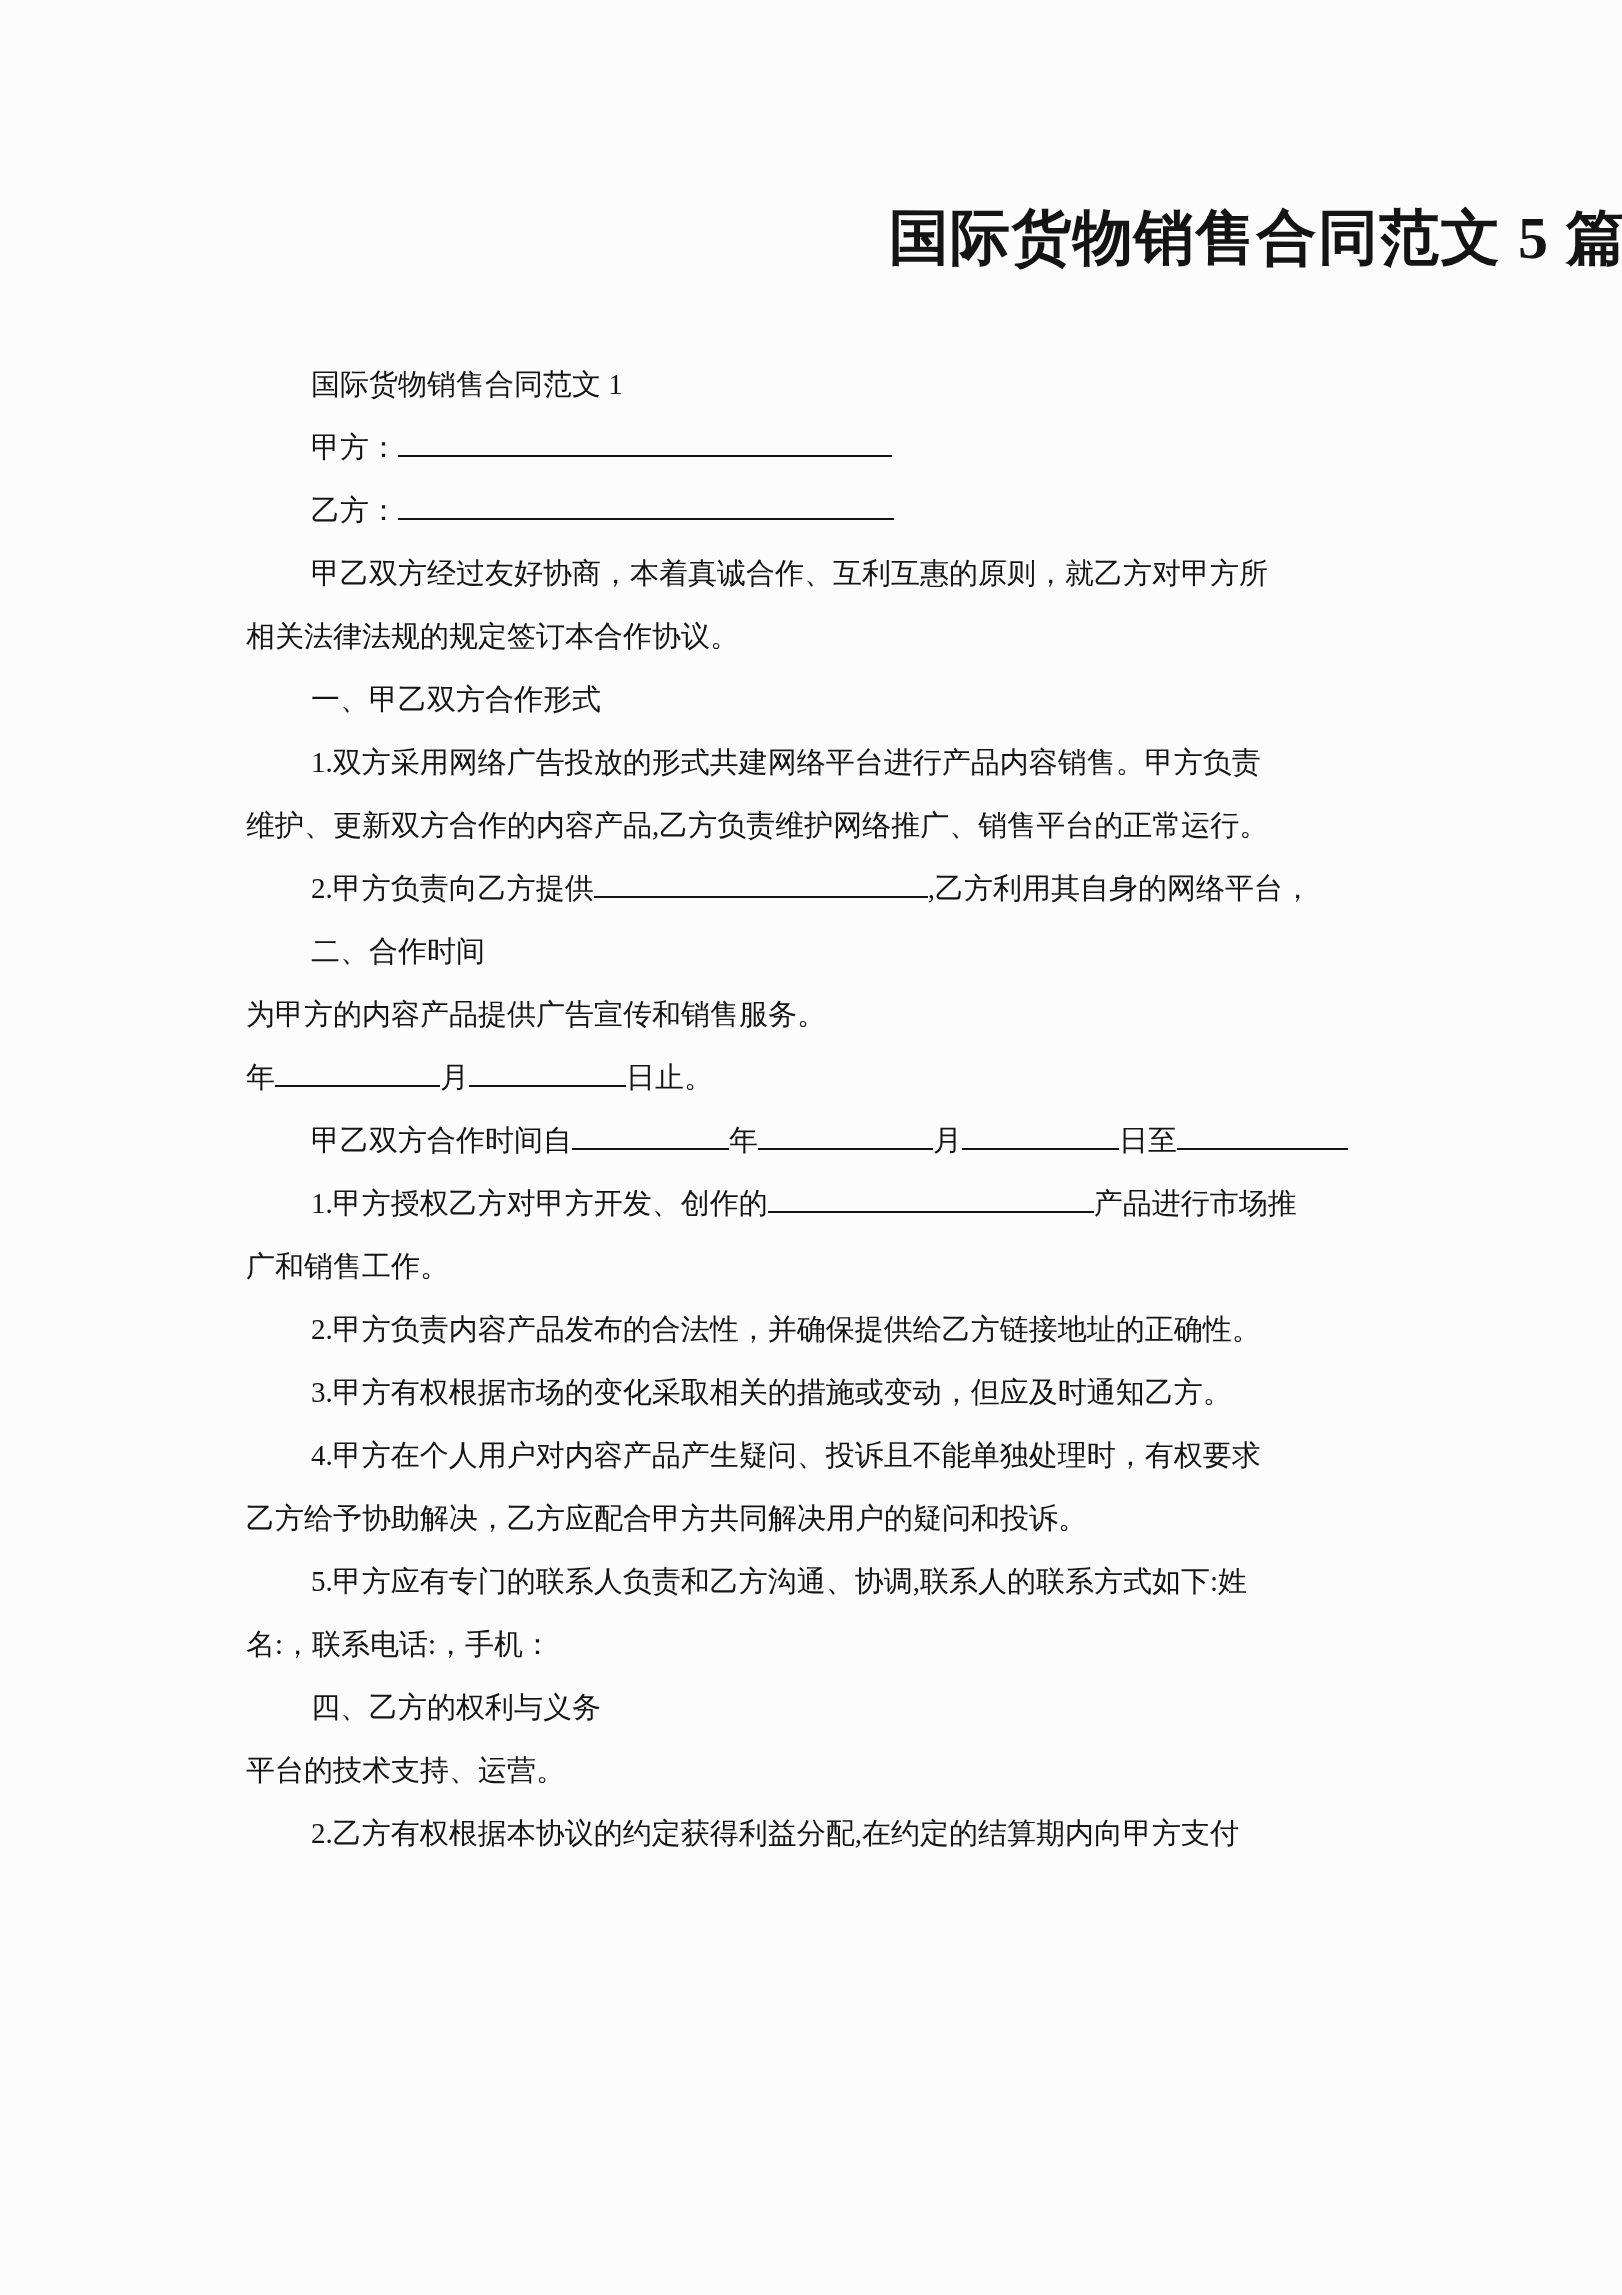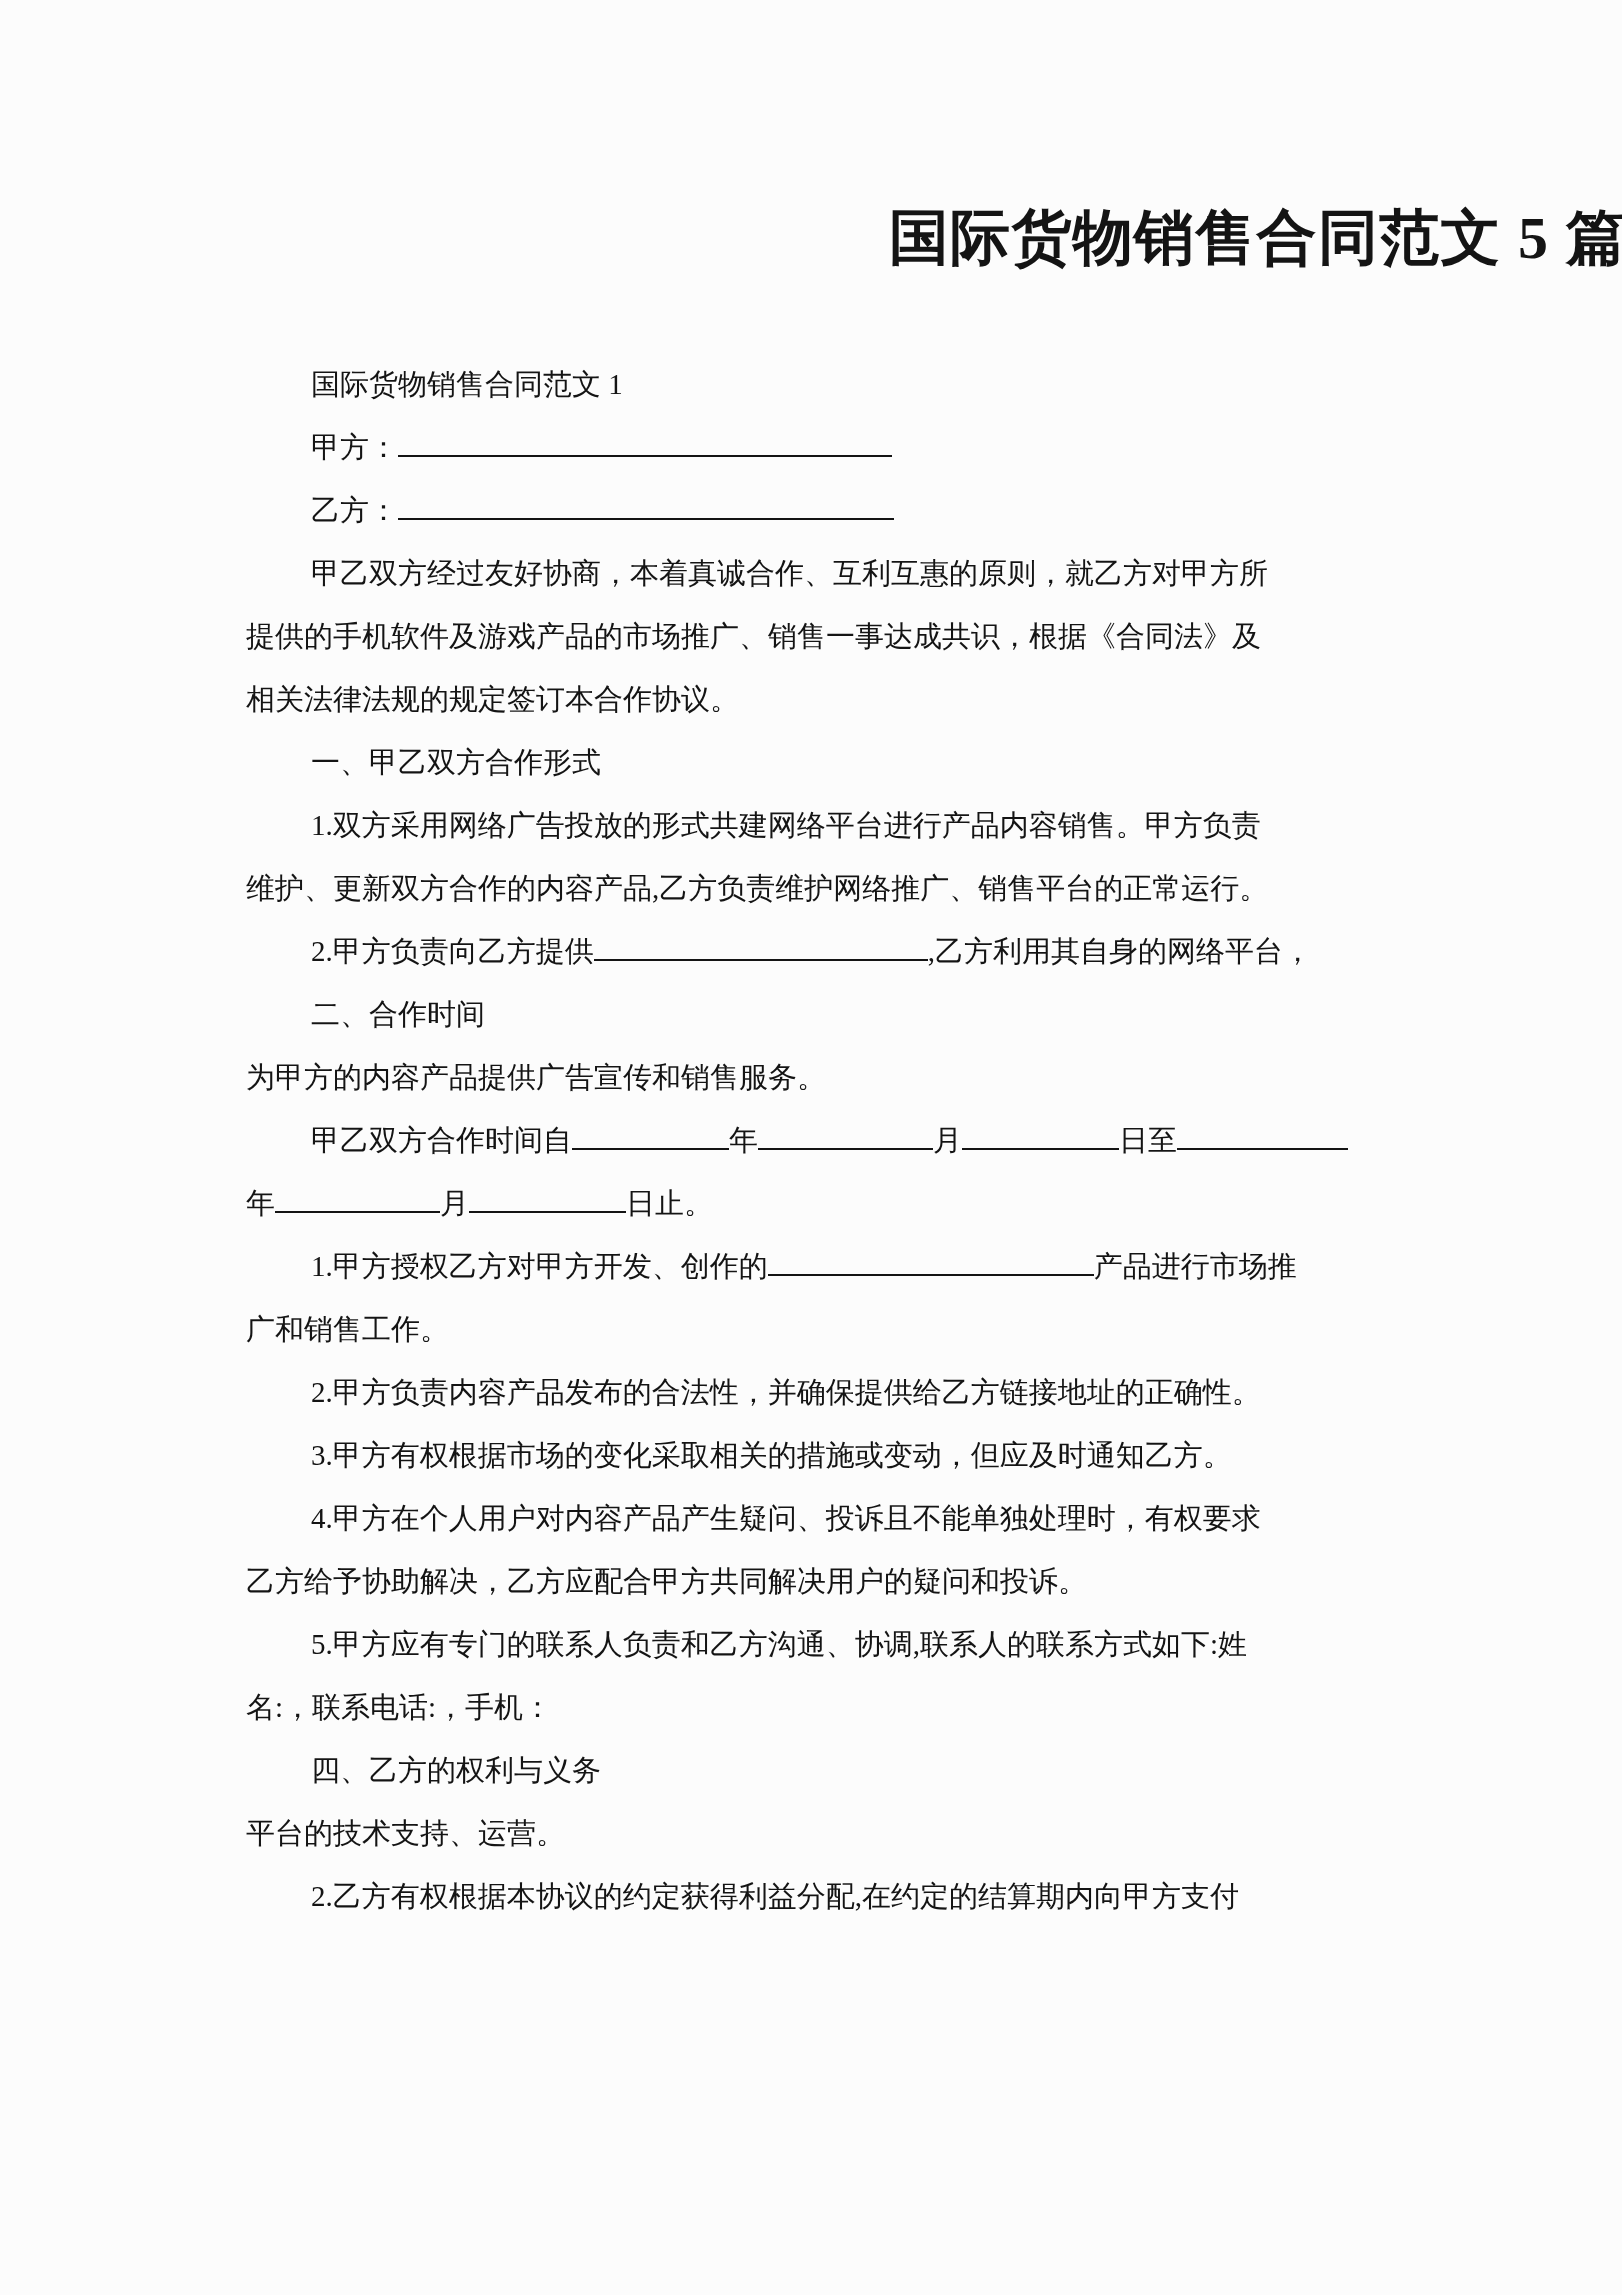--- a/index.html
+++ b/index.html
@@ -55,30 +55,29 @@
 </head>
 <body>
 
 <div class="page">
   <h1 class="title">国际货物销售合同范文 5 篇</h1>
   <div class="content" id="lines">
       <div class="line indent"><span>国际货物销售合同范文 1</span></div>
       <div class="line indent"><span>甲方：</span><span class="blank" style="width: 494px;"></span></div>
       <div class="line indent"><span>乙方：</span><span class="blank" style="width: 496px;"></span></div>
       <div class="line indent"><span>甲乙双方经过友好协商，本着真诚合作、互利互惠的原则，就乙方对甲方所</span></div>
-      <div class="line"><span>提供的手机软件及游戏产品的市场推广、销售一事达成共识，根据《合同法》及</span></div>
       <div class="line"><span>相关法律法规的规定签订本合作协议。</span></div>
       <div class="line indent"><span>一、甲乙双方合作形式</span></div>
       <div class="line indent"><span>1.双方采用网络广告投放的形式共建网络平台进行产品内容销售。甲方负责</span></div>
       <div class="line"><span>维护、更新双方合作的内容产品,乙方负责维护网络推广、销售平台的正常运行。</span></div>
       <div class="line indent"><span>2.甲方负责向乙方提供</span><span class="blank" style="width: 334px;"></span><span>,乙方利用其自身的网络平台，</span></div>
       <div class="line indent"><span>二、合作时间</span></div>
       <div class="line"><span>为甲方的内容产品提供广告宣传和销售服务。</span></div>
+      <div class="line"><span>年</span><span class="blank" style="width: 165px;"></span><span>月</span><span class="blank" style="width: 157px;"></span><span>日止。</span></div>
       <div class="line indent"><span>甲乙双方合作时间自</span><span class="blank" style="width: 157px;"></span><span>年</span><span class="blank" style="width: 175px;"></span><span>月</span><span class="blank" style="width: 157px;"></span><span>日至</span><span class="blank" style="width: 171px;"></span></div>
-      <div class="line"><span>年</span><span class="blank" style="width: 165px;"></span><span>月</span><span class="blank" style="width: 157px;"></span><span>日止。</span></div>
       <div class="line indent"><span>1.甲方授权乙方对甲方开发、创作的</span><span class="blank" style="width: 326px;"></span><span>产品进行市场推</span></div>
       <div class="line"><span>广和销售工作。</span></div>
       <div class="line indent"><span>2.甲方负责内容产品发布的合法性，并确保提供给乙方链接地址的正确性。</span></div>
       <div class="line indent"><span>3.甲方有权根据市场的变化采取相关的措施或变动，但应及时通知乙方。</span></div>
       <div class="line indent"><span>4.甲方在个人用户对内容产品产生疑问、投诉且不能单独处理时，有权要求</span></div>
       <div class="line"><span>乙方给予协助解决，乙方应配合甲方共同解决用户的疑问和投诉。</span></div>
       <div class="line indent"><span>5.甲方应有专门的联系人负责和乙方沟通、协调,联系人的联系方式如下:姓</span></div>
       <div class="line"><span>名:，联系电话:，手机：</span></div>
       <div class="line indent"><span>四、乙方的权利与义务</span></div>
       <div class="line"><span>平台的技术支持、运营。</span></div>

